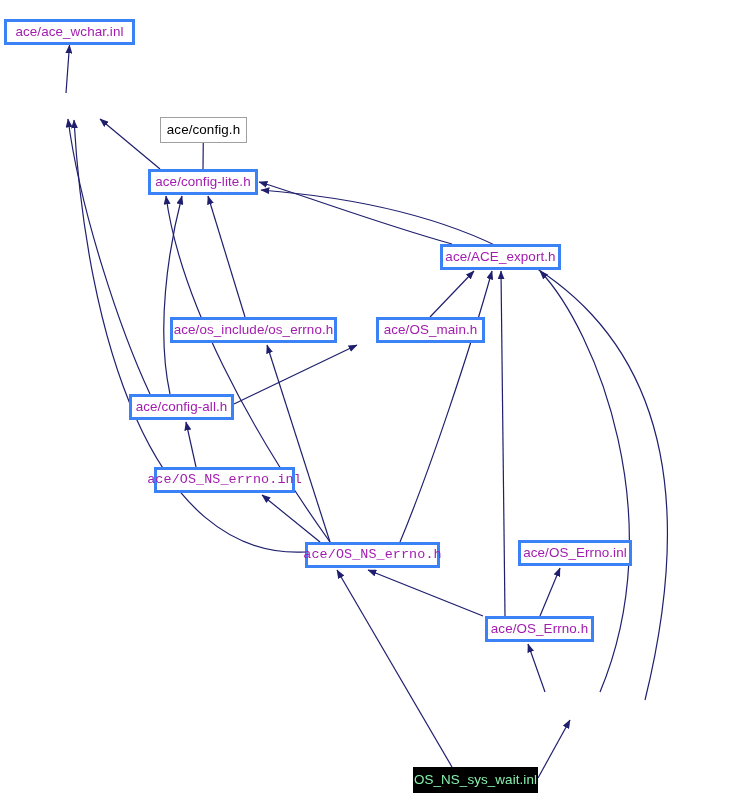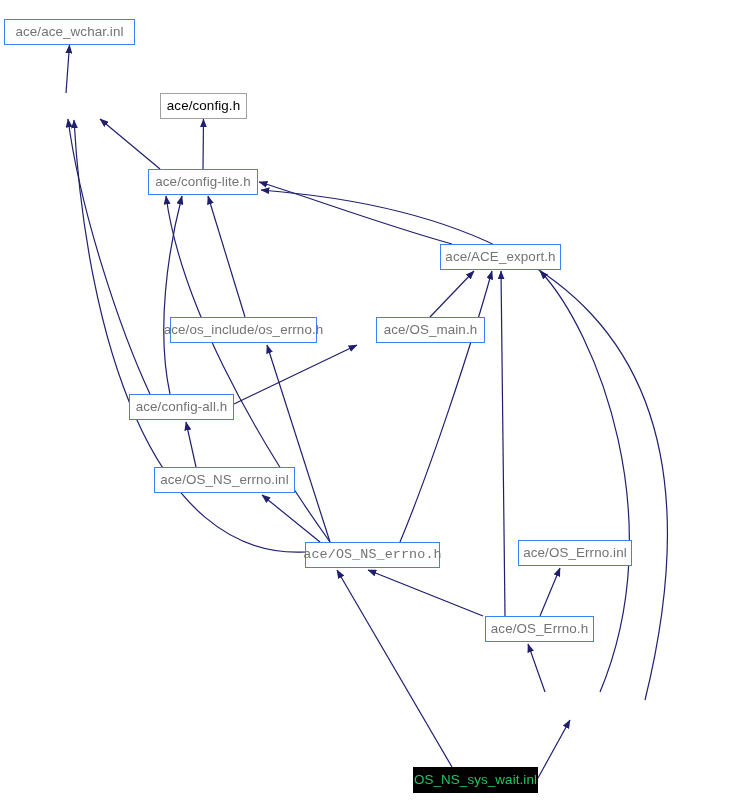--- a/index.html
+++ b/index.html
@@ -26,36 +26,37 @@
     height: 808px;
   }
   .node {
     position: absolute;
     box-sizing: border-box;
     display: flex;
     align-items: center;
     justify-content: center;
     white-space: nowrap;
     background: #ffffff;
-    border: 1px solid #3b82f6;
-    color: #737373;
+    border: 3px solid #3b82f6;
+    color: #a21caf;
     font-size: 13.4px;
     line-height: 1;
     letter-spacing: 0.1px;
     padding: 0 6px;
     z-index: 5;
   }
   .node.current {
     background: #000000;
     border: 1px solid #000000;
-    color: #22c55e;
+    color: #86efac;
   }
   .node.external {
     border: 1px solid #a0a0a0;
     color: #000000;
+    margin-top: 24px;
   }
 </style>
 </head>
 <body>
 
 <div id="graph-canvas">
 
   <svg id="edge-layer" viewBox="0 0 738 808" width="738" height="808" xmlns="http://www.w3.org/2000/svg">
     <defs>
       <marker id="arrowhead" markerWidth="9" markerHeight="7" refX="8.4" refY="3.5" orient="auto" markerUnits="userSpaceOnUse">
@@ -94,30 +95,30 @@
     </div>
   <div class="node external" style="left: 160px; top: 93px; width: 87px; height: 26px;">
       <span>ace/config.h</span>
     </div>
   <div class="node" style="left: 148px; top: 169px; width: 110px; height: 26px;">
       <span>ace/config-lite.h</span>
     </div>
   <div class="node" style="left: 440px; top: 244px; width: 121px; height: 26px;">
       <span>ace/ACE_export.h</span>
     </div>
-  <div class="node" style="left: 170px; top: 317px; width: 147px; height: 26px;">
+  <div class="node" style="left: 170px; top: 317px; width: 167px; height: 26px;">
       <span>ace/os_include/os_errno.h</span>
     </div>
   <div class="node" style="left: 360px; top: 317px; width: 109px; height: 26px; margin-left: 16px;">
       <span>ace/OS_main.h</span>
     </div>
   <div class="node" style="left: 129px; top: 394px; width: 105px; height: 26px;">
       <span>ace/config-all.h</span>
     </div>
-  <div class="node" style="left: 154px; top: 467px; width: 141px; height: 26px;">
+  <div class="node" style="left: 154px; top: 467px; width: 141px; height: 26px; font-family: Liberation Mono, monospace;">
       <span>ace/OS_NS_errno.inl</span>
     </div>
   <div class="node" style="left: 305px; top: 542px; width: 135px; height: 26px; font-family: Liberation Mono, monospace;">
       <span>ace/OS_NS_errno.h</span>
     </div>
   <div class="node" style="left: 518px; top: 540px; width: 114px; height: 26px;">
       <span>ace/OS_Errno.inl</span>
     </div>
   <div class="node" style="left: 473px; top: 616px; width: 109px; height: 26px; margin-left: 12px;">
       <span>ace/OS_Errno.h</span>

